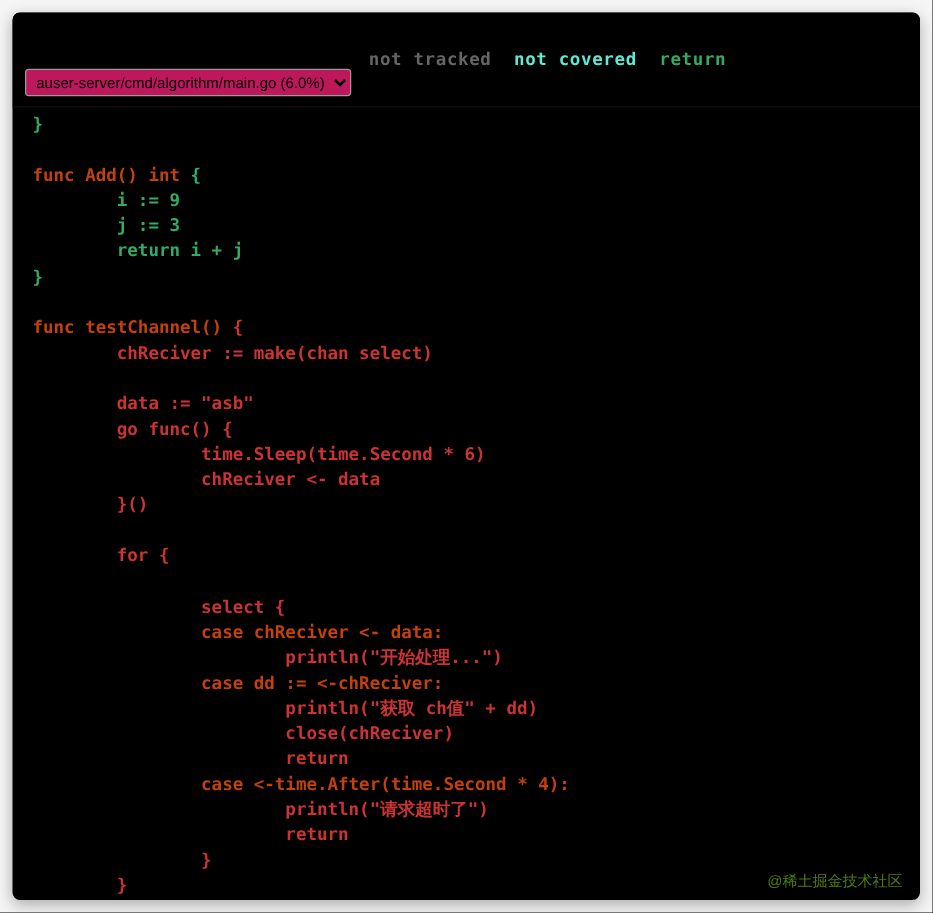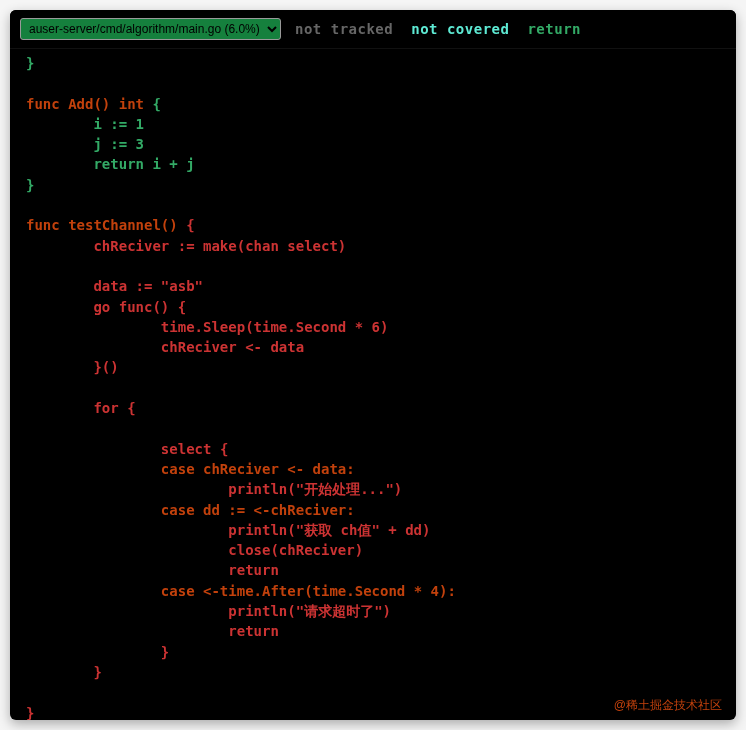--- a/index.html
+++ b/index.html
@@ -29,25 +29,26 @@
       display: flex;
       align-items: center;
       padding: 8px 10px;
       gap: 14px;
       background: #000;
       border-bottom: 1px solid #111;
     }
     .file-select {
       font-family: Arial, sans-serif;
       font-size: 12px;
-      background: #15803d;
+      background: #be185d;
       border: 1px solid #999;
       border-radius: 3px;
       padding: 2px 4px;
       color: #000;
+      margin-top: 37px;
     }
     .legend {
       display: flex;
       gap: 18px;
       font-weight: bold;
       font-size: 14px;
       letter-spacing: 0.5px;
       text-align: right;
     }
     .not-tracked { color: #666; }
@@ -61,21 +62,21 @@
       white-space: pre;
       color: #666;
     }
     .g { color: #33aa66; }
     .r { color: #cc3333; }
     .t { color: #c2410c; }
     .watermark {
       position: absolute;
       right: 14px;
       bottom: 6px;
-      color: #c2410c;
+      color: #4d7c0f;
       font-size: 12px;
       font-family: Arial, sans-serif;
       font-weight: normal;
     }
   </style>
 </head>
 <body>
 
 <div class="window">
   <div class="header">
@@ -84,21 +85,21 @@
     </select>
     <div class="legend">
       <span class="not-tracked">not tracked</span>
       <span class="not-covered">not covered</span>
       <span class="covered">return</span>
     </div>
   </div>
   <div class="code"><span class="g">}</span>
 <span class="t"></span>
 <span class="t">func Add() int </span><span class="g">{</span>
-<span class="g">        i := 1</span>
+<span class="g">        i := 9</span>
 <span class="g">        j := 3</span>
 <span class="g">        return i + j</span>
 <span class="g">}</span>
 <span class="t"></span>
 <span class="t">func testChannel() </span><span class="r">{</span>
 <span class="r">        chReciver := make(chan select)</span>
 <span class="r"></span>
 <span class="r">        data := "asb"</span>
 <span class="r">        go func() </span><span class="r">{</span>
 <span class="r">                time.Sleep(time.Second * 6)</span>

